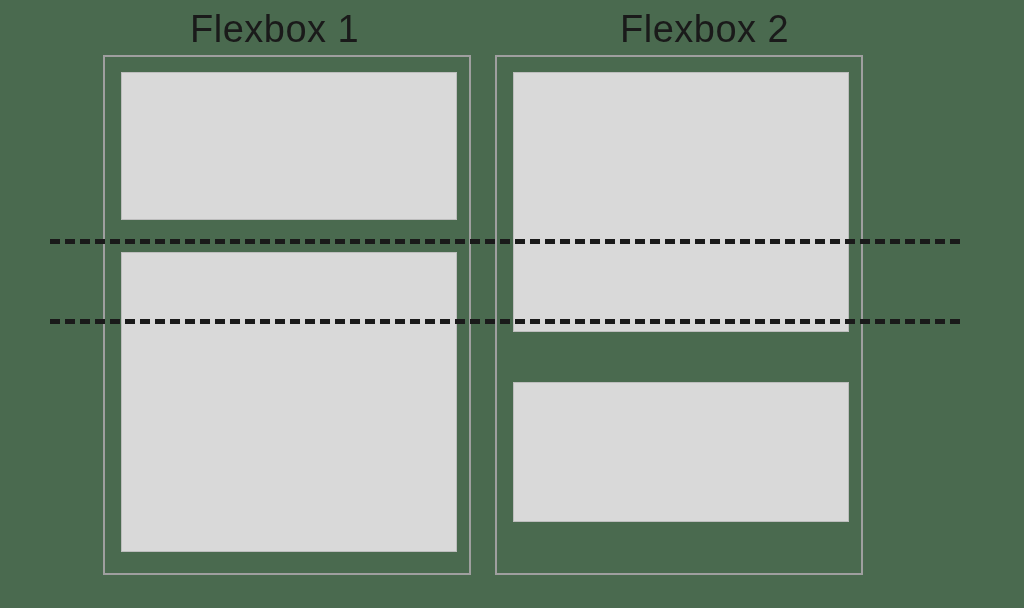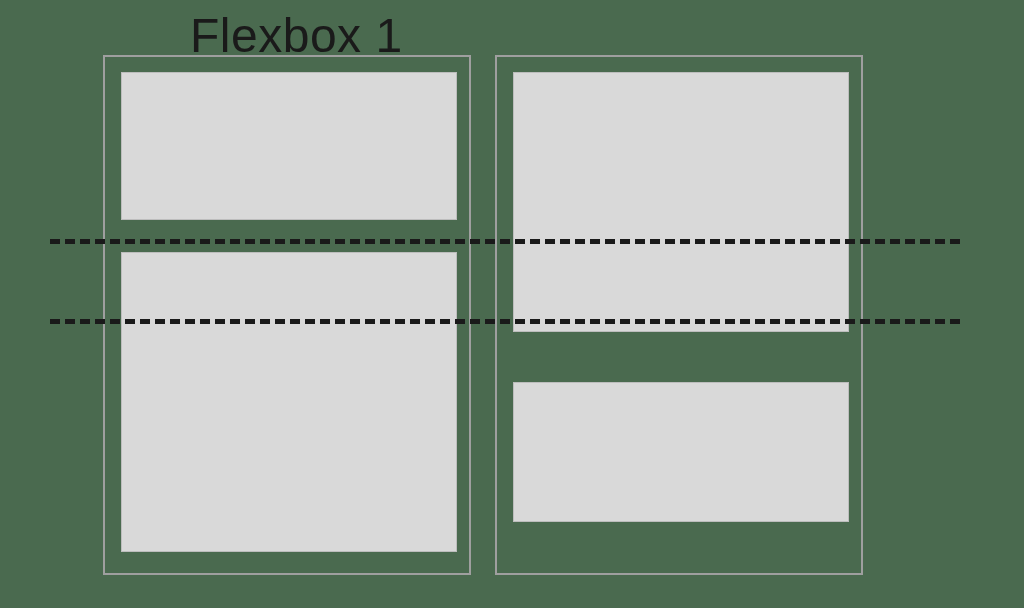--- a/index.html
+++ b/index.html
@@ -14,21 +14,21 @@
     overflow: hidden;
   }
   .stage {
     position: relative;
     width: 1024px;
     height: 608px;
   }
   .title {
     position: absolute;
     top: 8px;
-    font-size: 48px;
+    font-size: 38px;
     font-weight: 400;
     letter-spacing: 0.5px;
   }
   .title-1 { left: 190px; }
   .title-2 { left: 620px; }
 
   .container {
     position: absolute;
     top: 55px;
     width: 368px;
@@ -62,20 +62,21 @@
   .dash-1 { top: 239px; }
   .dash-2 { top: 319px; }
 </style>
 </head>
 <body>
 
 <div class="stage">
 
   <div class="title title-1">Flexbox 1</div>
 
+  <div class="title title-2">Flexbox 2</div>
 
   <div class="container c1">
     <div class="item item-a"></div>
     <div class="item item-b"></div>
   </div>
 
   <div class="container c2">
     <div class="item item-a"></div>
     <div class="item item-b"></div>
   </div>

